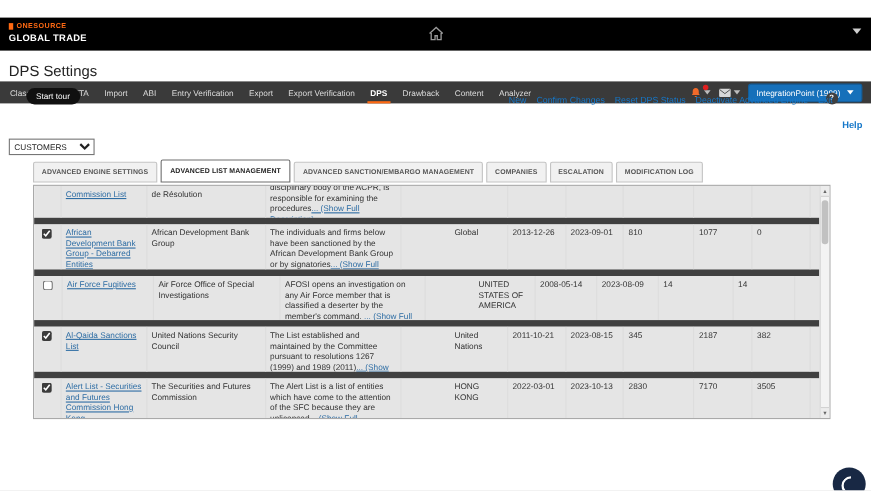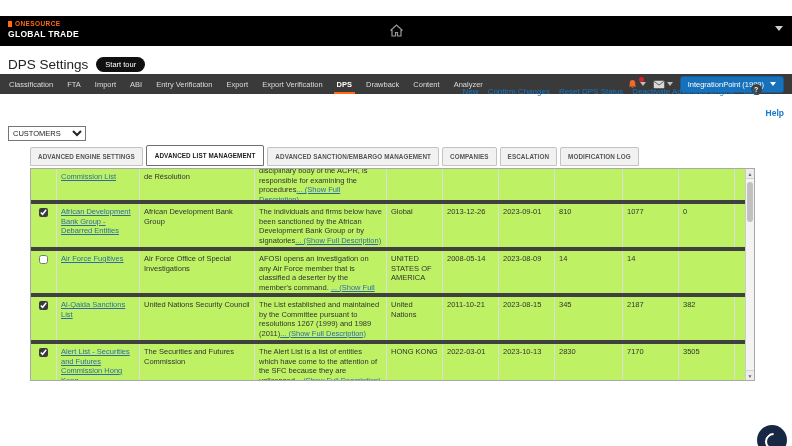--- a/index.html
+++ b/index.html
@@ -27,21 +27,21 @@
   .nav-right { margin-left:auto; display:flex; align-items:center; gap:7px; padding-right:8px; }
   .icon-wrap { position:relative; display:flex; align-items:center; gap:2px; cursor:pointer; }
   .bell svg { width:11px; height:11px; fill:#f26a2a; }
   .bell .badge { position:absolute; top:-2px; right:2px; width:5px; height:5px; border-radius:50%; background:#e02020; }
   .mail svg { width:12px; height:9px; }
   .mini-caret { width:0; height:0; border-left:3px solid transparent; border-right:3px solid transparent; border-top:4px solid #bdbdbd; }
   .user-btn { background:#1670ba; color:#fff; font-size:7.5px; border:1px solid #125e9c; border-radius:3px; padding:3px 7px; display:flex; gap:6px; align-items:center; cursor:pointer; font-family:"Liberation Sans",sans-serif; }
   .user-btn .mini-caret { border-top-color:#fff; }
 
   
-  .page-head { position:absolute; top:57px; left:8px; display:flex; align-items:center; gap:8px; }
+  .page-head { position:absolute; top:57px; left:8px; display:flex; align-items:center; gap:8px;flex-direction:column; }
   .page-title { font-size:13.5px; color:#222; font-weight:normal; }
   .start-tour { background:#101010; color:#fff; font-size:7.5px; border:none; border-radius:9px; padding:3px 9px; cursor:pointer; font-family:"Liberation Sans",sans-serif;text-align:center; }
   .help { position:absolute; top:60px; right:8px; display:flex; gap:4px; align-items:center; cursor:pointer; }
   .help-icon { width:11px; height:11px; border-radius:50%; background:#3f3f3f; color:#fff; font-size:7px; font-weight:bold; display:flex; align-items:center; justify-content:center; }
   .help-icon::before { content:"?"; }
   .help-label { color:#1577c9; font-size:8.5px; font-weight:bold;margin-top:48px; }
 
   
   .action-links { position:absolute; top:87px; right:35px; display:flex; gap:9px; }
   .action-link { color:#1577c9; font-size:8px; cursor:pointer; text-decoration:none; white-space:nowrap; }
@@ -50,32 +50,32 @@
   .customers { position:absolute; top:126px; left:8px; font-size:7.5px; height:15px; border:1px solid #767676; background:#fff; width:78px; font-family:"Liberation Sans",sans-serif; color:#222; }
 
   
   .tabs { position:absolute; top:145px; left:30px; display:flex; align-items:flex-end; gap:3px; }
   .tab { background:#f1f1f1; border:1px solid #c3c3c3; border-radius:2px 2px 0 0; padding:5px 7px; font-size:6.3px; font-weight:bold; color:#555; white-space:nowrap; cursor:pointer; letter-spacing:.1px; }
   .tab.active { background:#fff; border:1px solid #6f6f6f; color:#1a1a1a; padding:6px 8px; }
 
   
   .table-wrap { position:absolute; top:168px; left:30px; width:725px; height:213px; border:1px solid #a9a9a9; overflow:hidden; background:#fff; }
   .grid { position:absolute; left:0; top:0; right:9px; bottom:0; overflow:hidden; }
-  .trow { display:flex; border-bottom:4px solid #404040; overflow:hidden; background:#bef264; }
+  .trow { display:flex; border-bottom:6px solid #404040; overflow:hidden; background:#e5e5e5; }
   .trow:nth-child(1) { height:35px; }
   .trow:nth-child(2) { height:47px; }
   .trow:nth-child(3) { height:46px; }
   .trow:nth-child(4) { height:47px; }
   .trow:nth-child(5) { height:47px; }
   .td { border-right:1px solid #ddd; padding:3px 4px; font-size:7.5px; line-height:9.5px; color:#333; overflow:hidden; }
   .c-cb { width:26px; text-align:center; padding-top:4px; }
   .c-name { width:83px; }
   .c-src { width:115px; }
   .c-desc { width:132px; }
-  .c-region { width:56px; }
+  .c-region { width:56px;margin-left:44px; }
   .c-d1 { width:56px; }
   .c-d2 { width:56px; }
   .c-n1 { width:68px; }
   .c-n2 { width:56px; }
   .c-n3 { width:56px; }
   .c-x { flex:1; border-right:none; }
   .cut-top { margin-top:-6px; display:block; }
   a.listlink { color:#2e6da4; text-decoration:underline; cursor:pointer; }
   a.more { color:#2e6da4; text-decoration:underline; cursor:pointer; }
   input[type=checkbox] { width:9px; height:9px; accent-color:#3b3b3b; cursor:pointer; }

